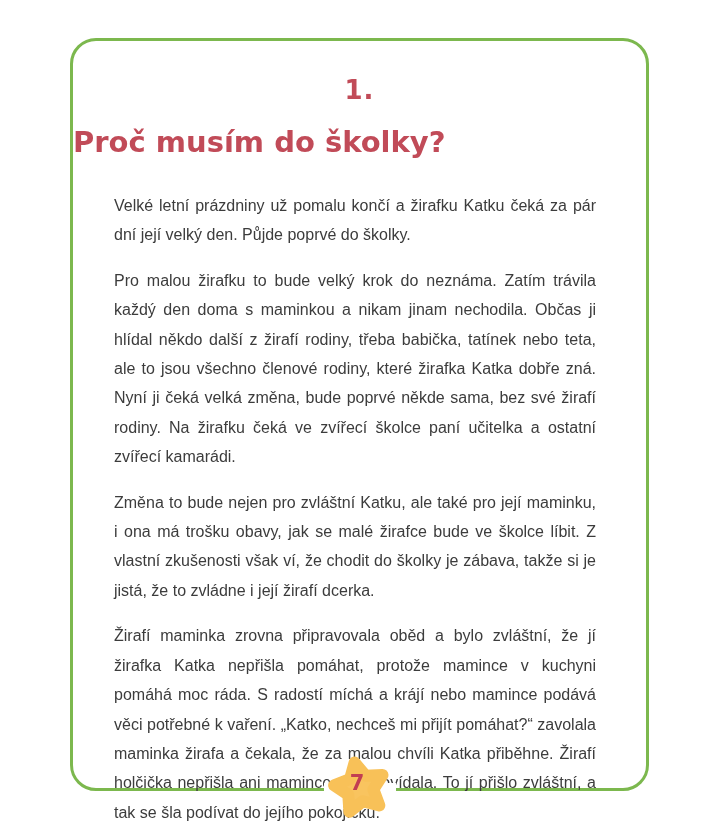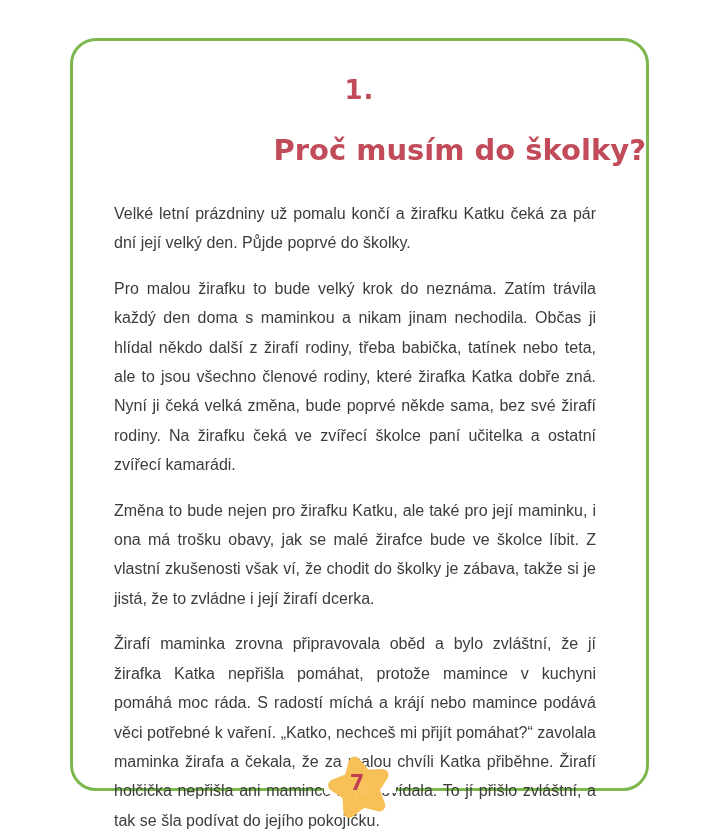--- a/index.html
+++ b/index.html
@@ -29,22 +29,22 @@
   .chapter-number {
     margin-top: 34px;
     text-align: center;
     font-family: "DejaVu Sans", sans-serif;
     font-weight: bold;
     font-size: 26px;
     letter-spacing: 1px;
     color: #C14B58;
   }
   .page-title {
-    margin-top: 28px;
-    text-align: right;
+    margin-top: 20px;
+    text-align: left;
     font-family: "DejaVu Sans", sans-serif;
     font-weight: bold;
     font-size: 29px;
     color: #C14B58;
   }
   .story {
     margin-top: 32px;
     padding: 0 34px 0 25px;
     color: #3C3C3C;
     font-size: 16px;
@@ -88,21 +88,21 @@
 <div class="page">
   <div class="frame">
 
     <div class="chapter-number">1.</div>
 
     <h1 class="page-title">Proč musím do školky?</h1>
 
     <div class="story">
       <p>Velké letní prázdniny už pomalu končí a žirafku Katku čeká za pár dní její velký den. Půjde poprvé do školky.</p>
       <p>Pro malou žirafku to bude velký krok do neznáma. Zatím trávila každý den doma s maminkou a nikam jinam nechodila. Občas ji hlídal někdo další z žirafí rodiny, třeba babička, tatínek nebo teta, ale to jsou všechno členové rodiny, které žirafka Katka dobře zná. Nyní ji čeká velká změna, bude poprvé někde sama, bez své žirafí rodiny. Na žirafku čeká ve zvířecí školce paní učitelka a ostatní zvířecí kamarádi.</p>
-      <p>Změna to bude nejen pro žirafku Katku, ale také pro její maminku, i ona má trošku obavy, jak se malé žirafce bude ve školce líbit. Z vlastní zkušenosti však ví, že chodit do školky je zábava, takže si je jistá, že to zvládne i její žirafí dcerka.</p>
+      <p>Změna to bude nejen pro zvláštní Katku, ale také pro její maminku, i ona má trošku obavy, jak se malé žirafce bude ve školce líbit. Z vlastní zkušenosti však ví, že chodit do školky je zábava, takže si je jistá, že to zvládne i její žirafí dcerka.</p>
       <p>Žirafí maminka zrovna připravovala oběd a bylo zvláštní, že jí žirafka Katka nepřišla pomáhat, protože mamince v kuchyni pomáhá moc ráda. S radostí míchá a krájí nebo mamince podává věci potřebné k vaření. „Katko, nechceš mi přijít pomáhat?“ zavolala maminka žirafa a čekala, že za malou chvíli Katka přiběhne. Žirafí holčička nepřišla ani mamince neodpovídala. To jí přišlo zvláštní, a tak se šla podívat do jejího pokojíčku.</p>
     </div>
 
     <div class="star-wrap">
       <div class="star-mask"></div>
       <svg class="star-svg" viewBox="0 0 76 76">
         <polygon points="32.6,12.6 43.5,25.7 60.5,25.0 51.4,39.4 57.3,55.4 40.8,51.2 27.4,61.8 26.3,44.8 12.1,35.3 28.0,29.0" fill="#F9C45F" stroke="#F8C158" stroke-width="12" stroke-linejoin="round"></polygon>
         <text class="page-num-text" x="35" y="40" text-anchor="middle">7</text>
       </svg>
     </div>

